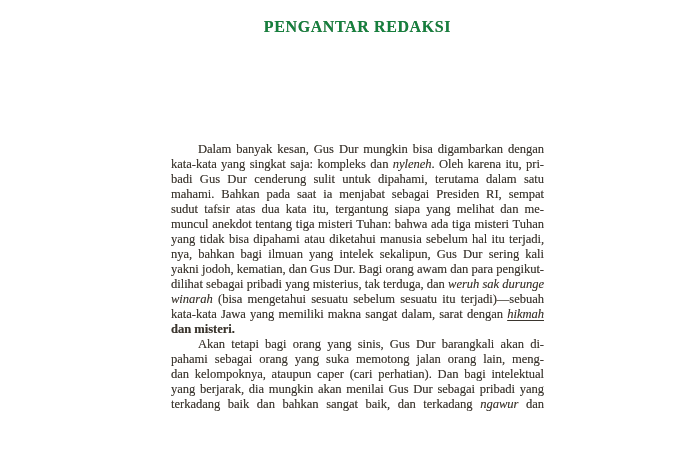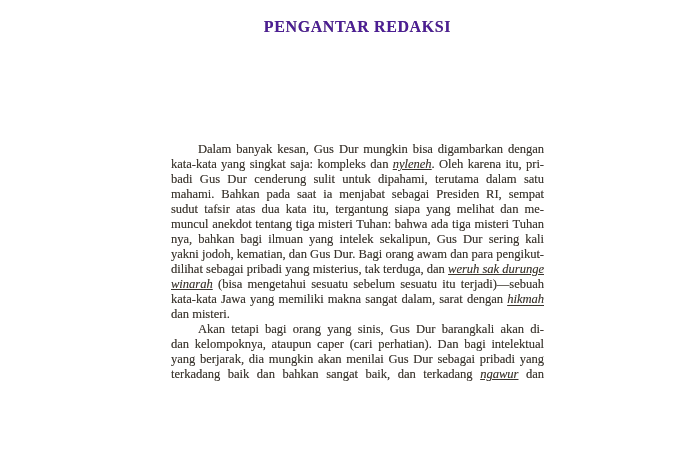--- a/index.html
+++ b/index.html
@@ -20,21 +20,21 @@
   }
   .page-title {
     position: absolute;
     left: 171px;
     top: 18px;
     width: 373px;
     text-align: center;
     font-size: 16px;
     font-weight: 700;
     letter-spacing: 0.6px;
-    color: #4c1d95;
+    color: #15803d;
     text-shadow: 0 0 0.5px rgba(60, 52, 44, 0.55);
   }
   .body-text {
     position: absolute;
     left: 171px;
     top: 142px;
     width: 373px;
     font-size: 12.6px;
     line-height: 15px;
     color: #3a352e;
@@ -42,44 +42,46 @@
     text-shadow: 0 0 0.55px rgba(75, 66, 56, 0.5);
   }
   .paragraph { margin: 0; padding: 0; }
   .text-line {
     height: 15px;
     overflow: hidden;
     text-align: justify;
     text-align-last: justify;
   }
   .text-line.indent { padding-left: 27px; }
-  .text-line.no-justify { text-align-last: left; }
-  .em { font-style: italic; text-decoration: underline; }
+  .text-line.no-justify { text-align-last: left; font-weight: bold; }
+  .em { font-style: italic; }
   .u { text-decoration: underline; text-underline-offset: 1.5px; }
 </style>
 </head>
 <body>
 
 <div class="page">
   <div class="page-title">PENGANTAR REDAKSI</div>
   <div class="body-text">
       <div class="paragraph">
         <div class="text-line indent"><span>Dalam banyak kesan, Gus Dur mungkin bisa digambarkan dengan</span></div>
         <div class="text-line"><span>kata-kata yang singkat saja: kompleks dan </span><span class="em">nyleneh</span><span>. Oleh karena itu, pri-</span></div>
         <div class="text-line"><span>badi Gus Dur cenderung sulit untuk dipahami, terutama dalam satu</span></div>
         <div class="text-line"><span>mahami. Bahkan pada saat ia menjabat sebagai Presiden RI, sempat</span></div>
         <div class="text-line"><span>sudut tafsir atas dua kata itu, tergantung siapa yang melihat dan me-</span></div>
         <div class="text-line"><span>muncul anekdot tentang tiga misteri Tuhan: bahwa ada tiga misteri Tuhan</span></div>
+        <div class="text-line"><span>yang tidak bisa dipahami atau diketahui manusia sebelum hal itu terjadi,</span></div>
         <div class="text-line"><span>nya, bahkan bagi ilmuan yang intelek sekalipun, Gus Dur sering kali</span></div>
         <div class="text-line"><span>yakni jodoh, kematian, dan Gus Dur. Bagi orang awam dan para pengikut-</span></div>
         <div class="text-line"><span>dilihat sebagai pribadi yang misterius, tak terduga, dan </span><span class="em">weruh sak durunge</span></div>
         <div class="text-line"><span class="em">winarah</span><span> (bisa mengetahui sesuatu sebelum sesuatu itu terjadi)—sebuah</span></div>
         <div class="text-line"><span>kata-kata Jawa yang memiliki makna sangat dalam, sarat dengan </span><span class="em u">hikmah</span></div>
         <div class="text-line no-justify"><span>dan misteri.</span></div>
       </div>
       <div class="paragraph">
         <div class="text-line indent"><span>Akan tetapi bagi orang yang sinis, Gus Dur barangkali akan di-</span></div>
+        <div class="text-line"><span>pahami sebagai orang yang suka memotong jalan orang lain, meng-</span></div>
         <div class="text-line"><span>dan kelompoknya, ataupun caper (cari perhatian). Dan bagi intelektual</span></div>
         <div class="text-line"><span>yang berjarak, dia mungkin akan menilai Gus Dur sebagai pribadi yang</span></div>
         <div class="text-line"><span>terkadang baik dan bahkan sangat baik, dan terkadang </span><span class="em">ngawur</span><span> dan</span></div>
       </div>
     </div>
 </div>
 
 </body></html>

